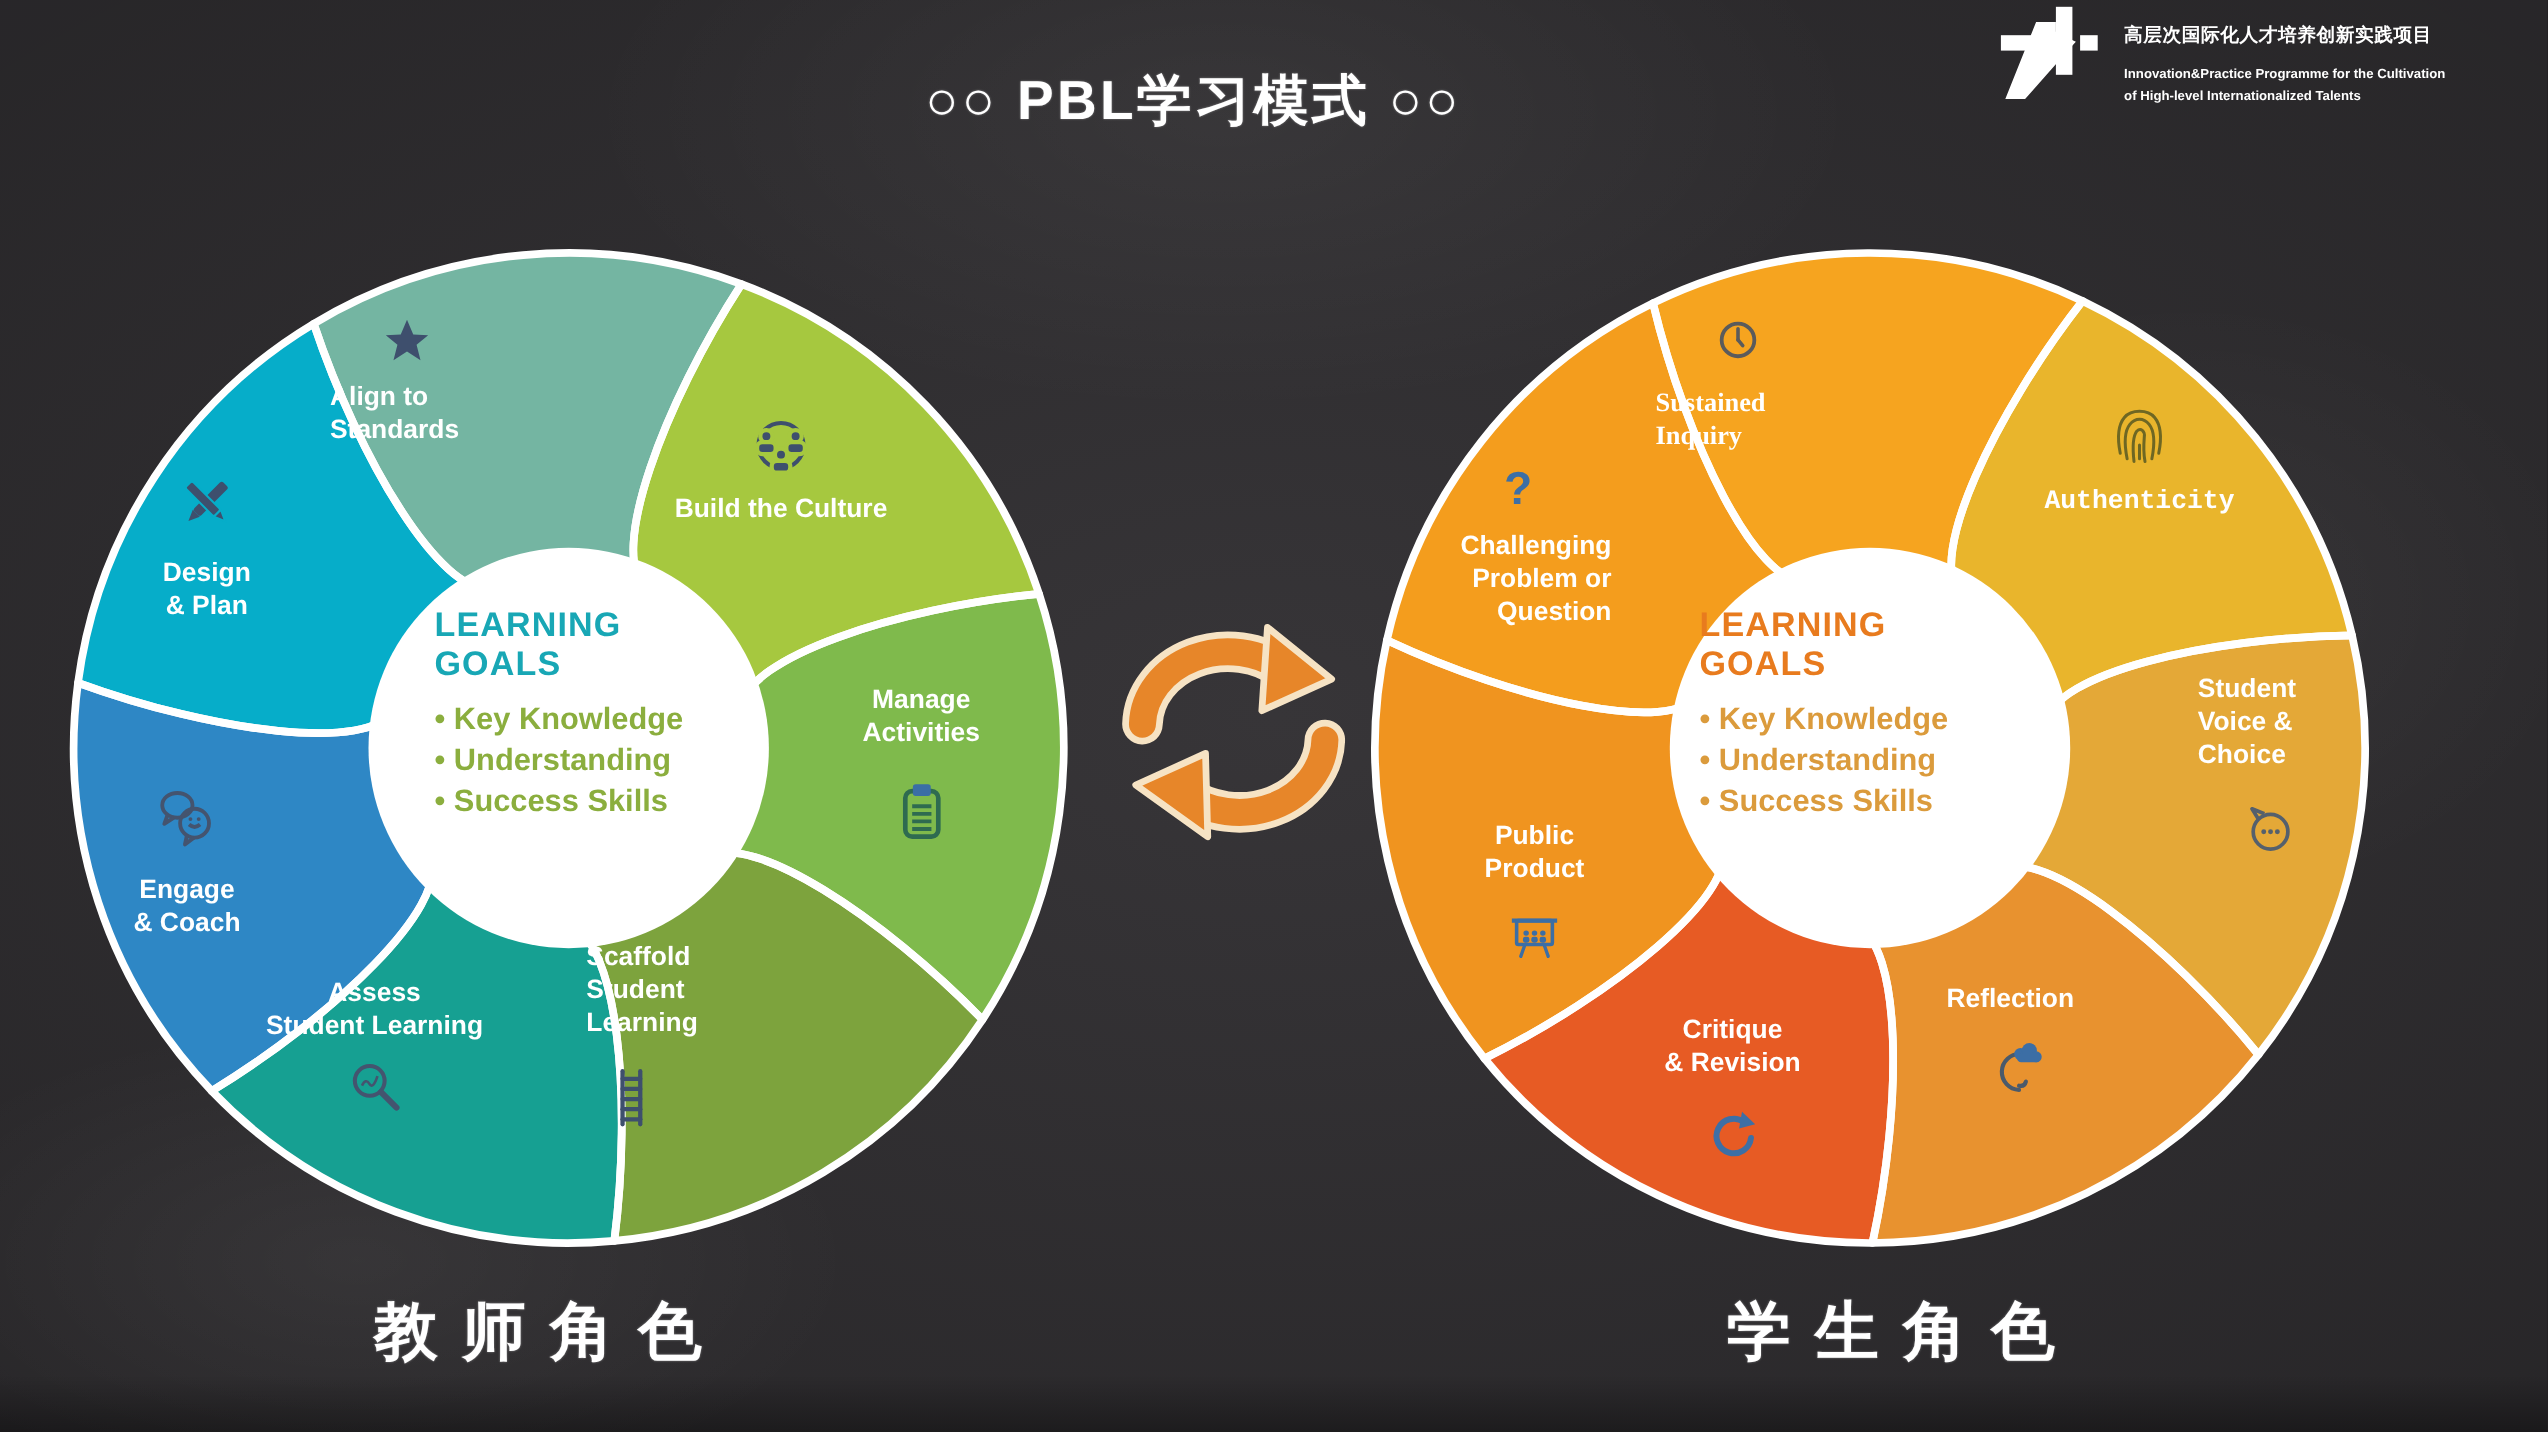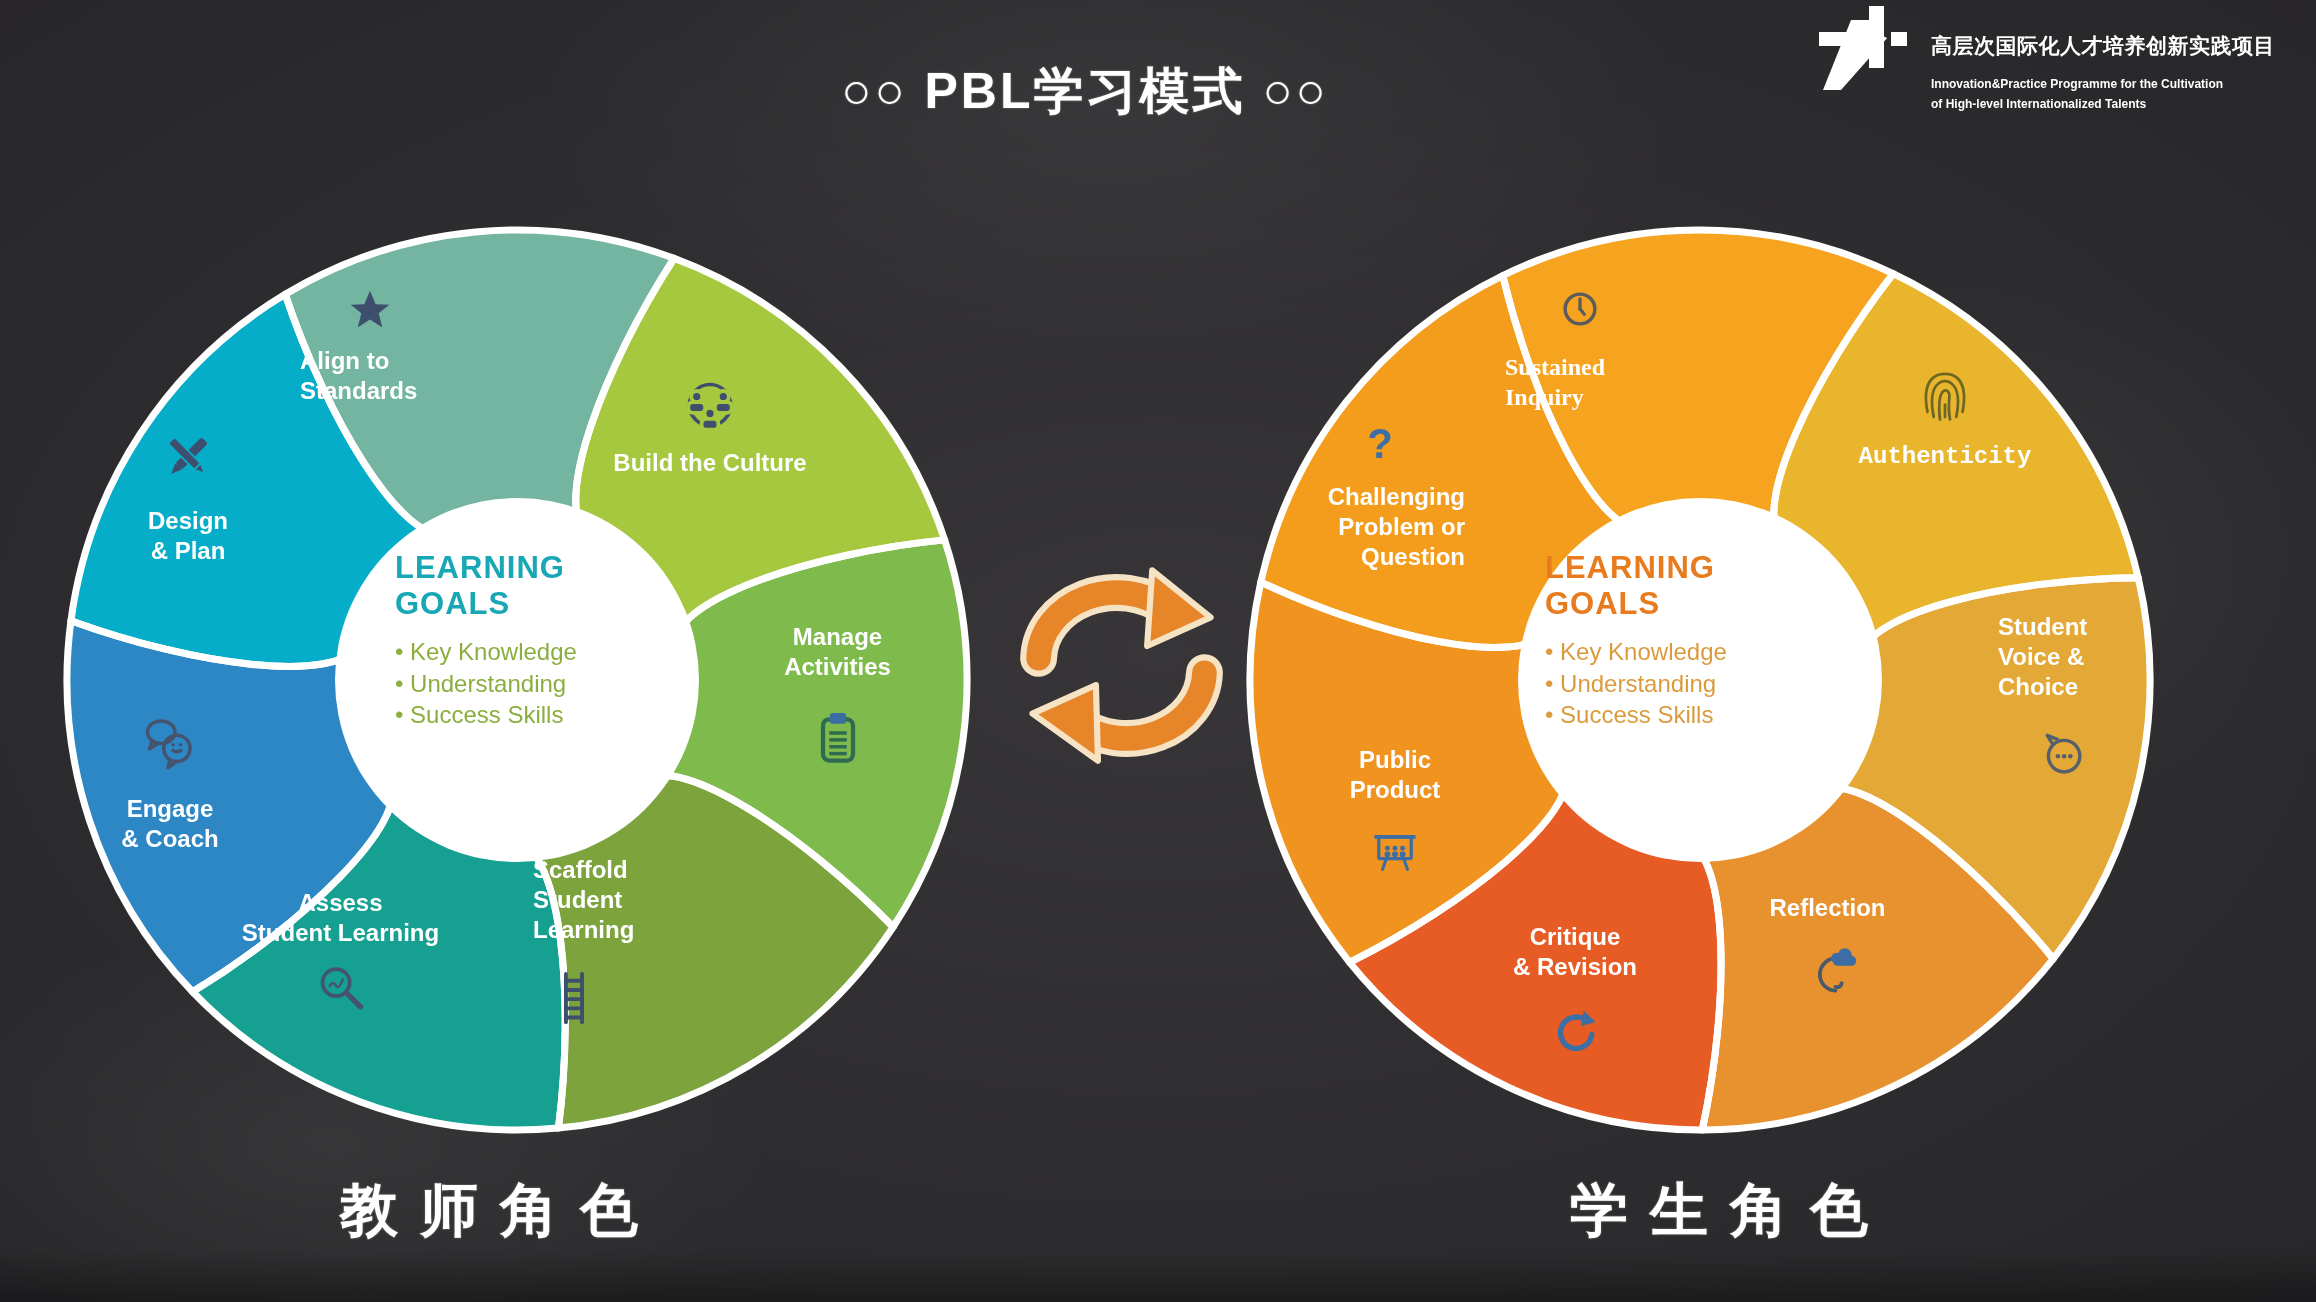--- a/index.html
+++ b/index.html
@@ -14,21 +14,21 @@
       radial-gradient(ellipse 560px 430px at 86% 42%, rgba(255,255,255,.04), transparent 65%),
       radial-gradient(ellipse 1600px 900px at 50% 50%, rgba(255,255,255,.02), rgba(0,0,0,.22) 100%);
   }
   .title{
     position:absolute;left:650px;top:58px;width:870px;text-align:center;
     color:#ffffff;font-size:50px;font-weight:700;letter-spacing:3px;
     text-shadow:0 0 2px rgba(255,255,255,.4);white-space:nowrap;
   }
   .logo{position:absolute;left:1817px;top:6px;display:flex;gap:18px;align-items:flex-start;}
   .logo-text{padding-top:14px;color:#fff;}
-  .logo-cn{font-size:21px;font-weight:700;letter-spacing:.5px;white-space:nowrap;margin-top:12px;}
+  .logo-cn{font-size:17px;font-weight:700;letter-spacing:.5px;white-space:nowrap;}
   .logo-en{font-size:12px;font-weight:700;line-height:16px;white-space:nowrap;margin-top:16px;}
   .logo-en + .logo-en{margin-top:4px;}
   .wheel-svg{position:absolute;width:920px;height:920px;}
   #teacher-svg{left:57px;top:220px;}
   #student-svg{left:1240px;top:220px;}
   .seg{position:absolute;display:flex;flex-direction:column;align-items:center;gap:14px;}
   .seg-text{
     color:#fff;font-weight:700;font-size:24px;line-height:1.25;
     white-space:pre-line;text-align:center;
   }
@@ -47,21 +47,21 @@
   .r-auth{left:1845px;top:366px;width:200px;font-family:Liberation Mono, monospace;}
   .r-voice{left:1998px;top:612px;width:130px;gap:26px;}
   .r-reflect{left:1745px;top:893px;width:165px;}
   .r-critique{left:1490px;top:922px;width:170px;gap:26px;}
   .r-public{left:1330px;top:745px;width:130px;gap:20px;}
   .r-challenging{left:1295px;top:420px;width:170px;}
   .goals{position:absolute;width:280px;}
   .goals-left{left:395px;top:550px;}
   .goals-right{left:1545px;top:550px;}
   .gt{font-size:31px;font-weight:800;letter-spacing:1px;line-height:1.16;}
-  .gb{margin-top:14px;font-size:24px;font-weight:400;line-height:1.32;}
+  .gb{margin-top:14px;font-size:28px;font-weight:700;line-height:1.32;}
   .sync{position:absolute;left:1018px;top:558px;}
   .caption{
     position:absolute;top:1172px;width:580px;text-align:center;color:#fff;
     font-size:58px;font-weight:700;letter-spacing:22px;
     text-shadow:0 0 2px rgba(255,255,255,.45);white-space:nowrap;
   }
   .cap-left{left:210px;}
   .cap-right{left:1440px;}
 </style>
 </head>

